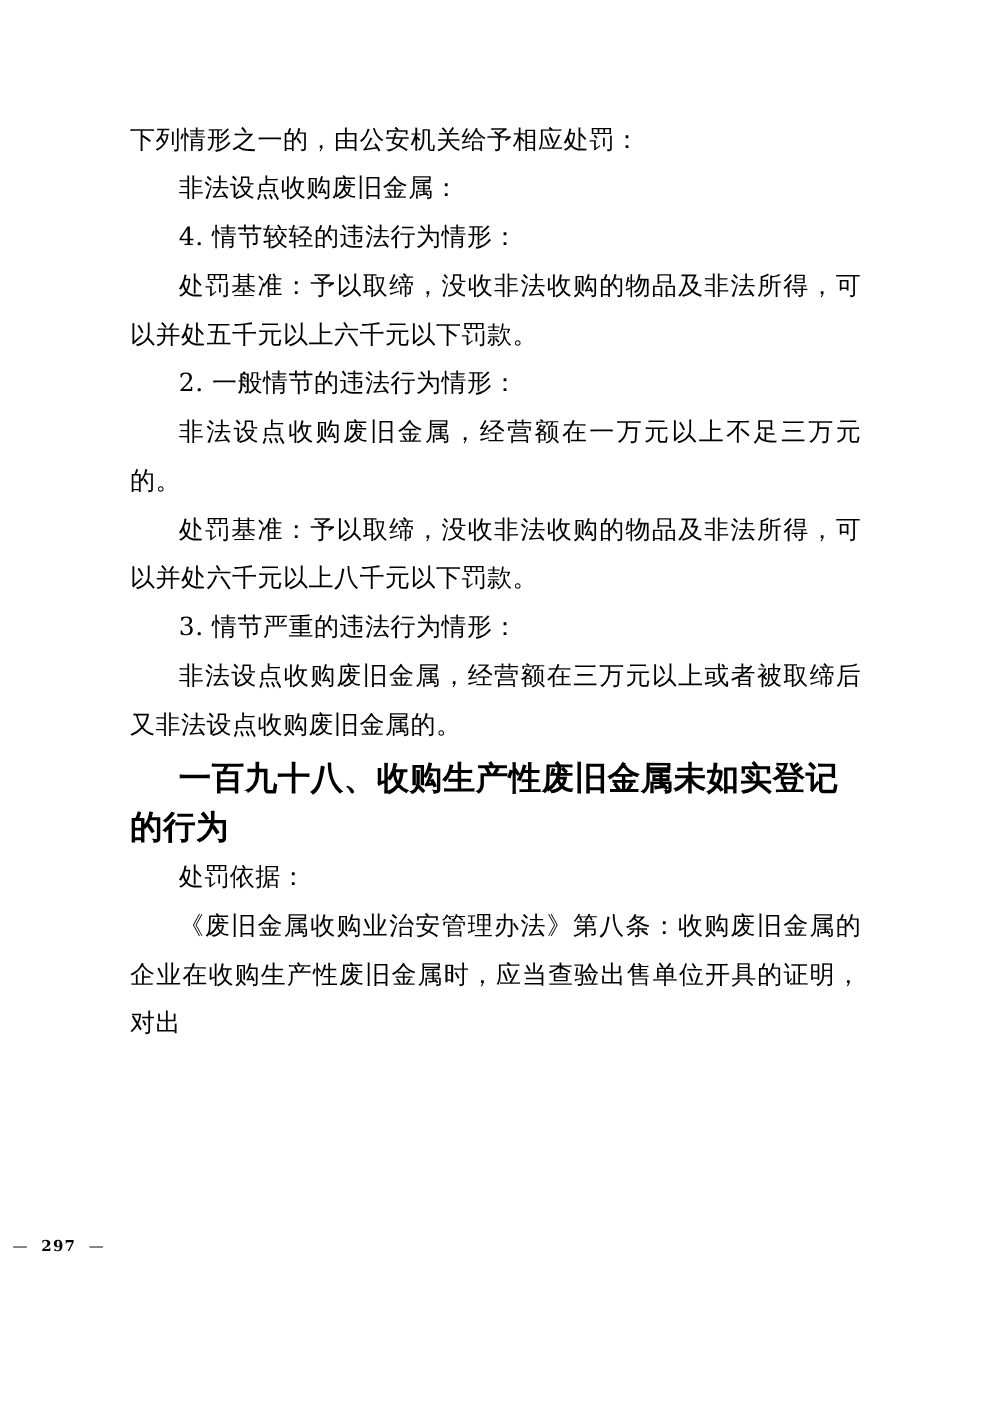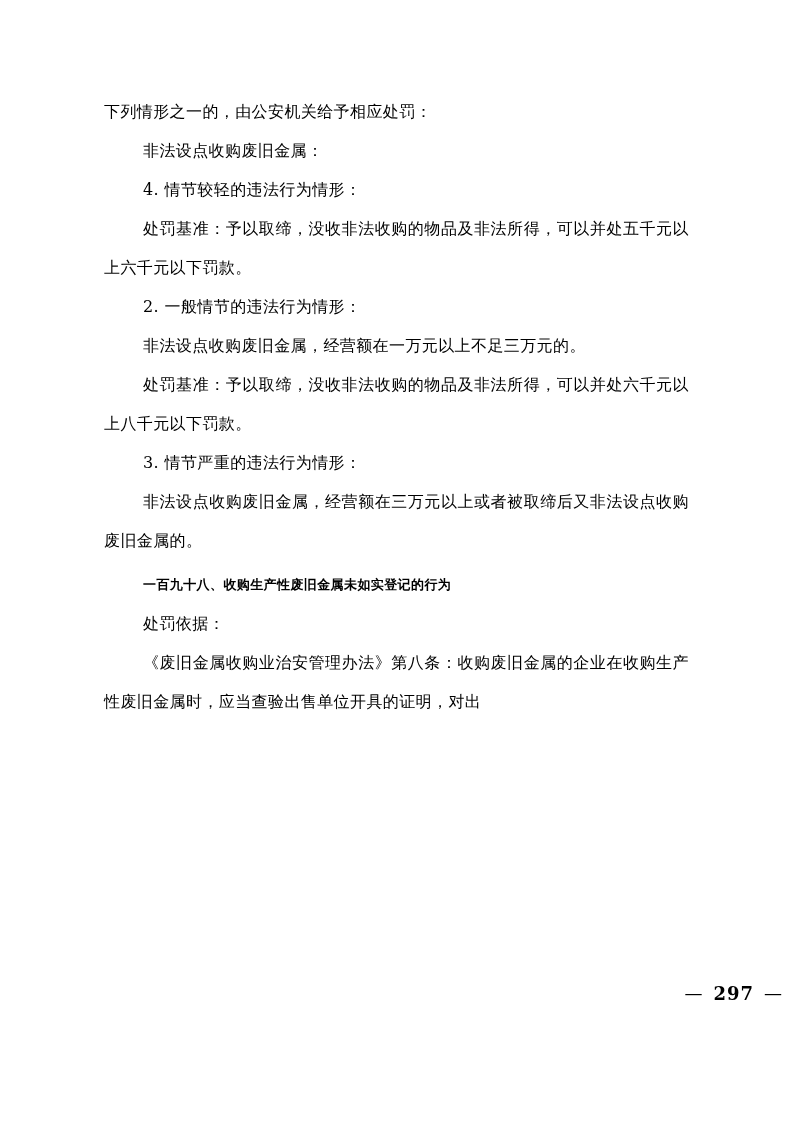--- a/index.html
+++ b/index.html
@@ -17,47 +17,47 @@
     font-family: "DejaVu Serif", "Liberation Serif", serif;
     color: #000000;
   }
   .content {
     position: absolute;
     left: 104px;
     top: 92px;
     width: 585px;
   }
   .para {
-    font-size: 16px;
+    font-size: 20px;
     line-height: 39px;
     letter-spacing: 0.4px;
     text-align: justify;
     text-justify: inter-ideograph;
     margin: 0;
     text-indent: 0;
   }
   .para.indent {
     text-indent: 39px;
   }
   .heading {
-    font-size: 13px;
+    font-size: 26px;
     line-height: 39px;
     letter-spacing: 0.4px;
     font-weight: bold;
     margin: 0;
     text-indent: 39px;
   }
   .spacer-sm { height: 5px; }
   .footer {
     position: absolute;
     left: 0;
     right: 0;
     bottom: 118px;
-    text-align: right;
-    font-size: 18px;
+    text-align: left;
+    font-size: 12px;
     letter-spacing: 1px;
     font-family: "DejaVu Serif", "Liberation Serif", serif;
   }
   .footer .dash {
     display: inline-block;
     padding: 0 10px;
   }
   .pagenum {
     font-weight: bold;
   }

